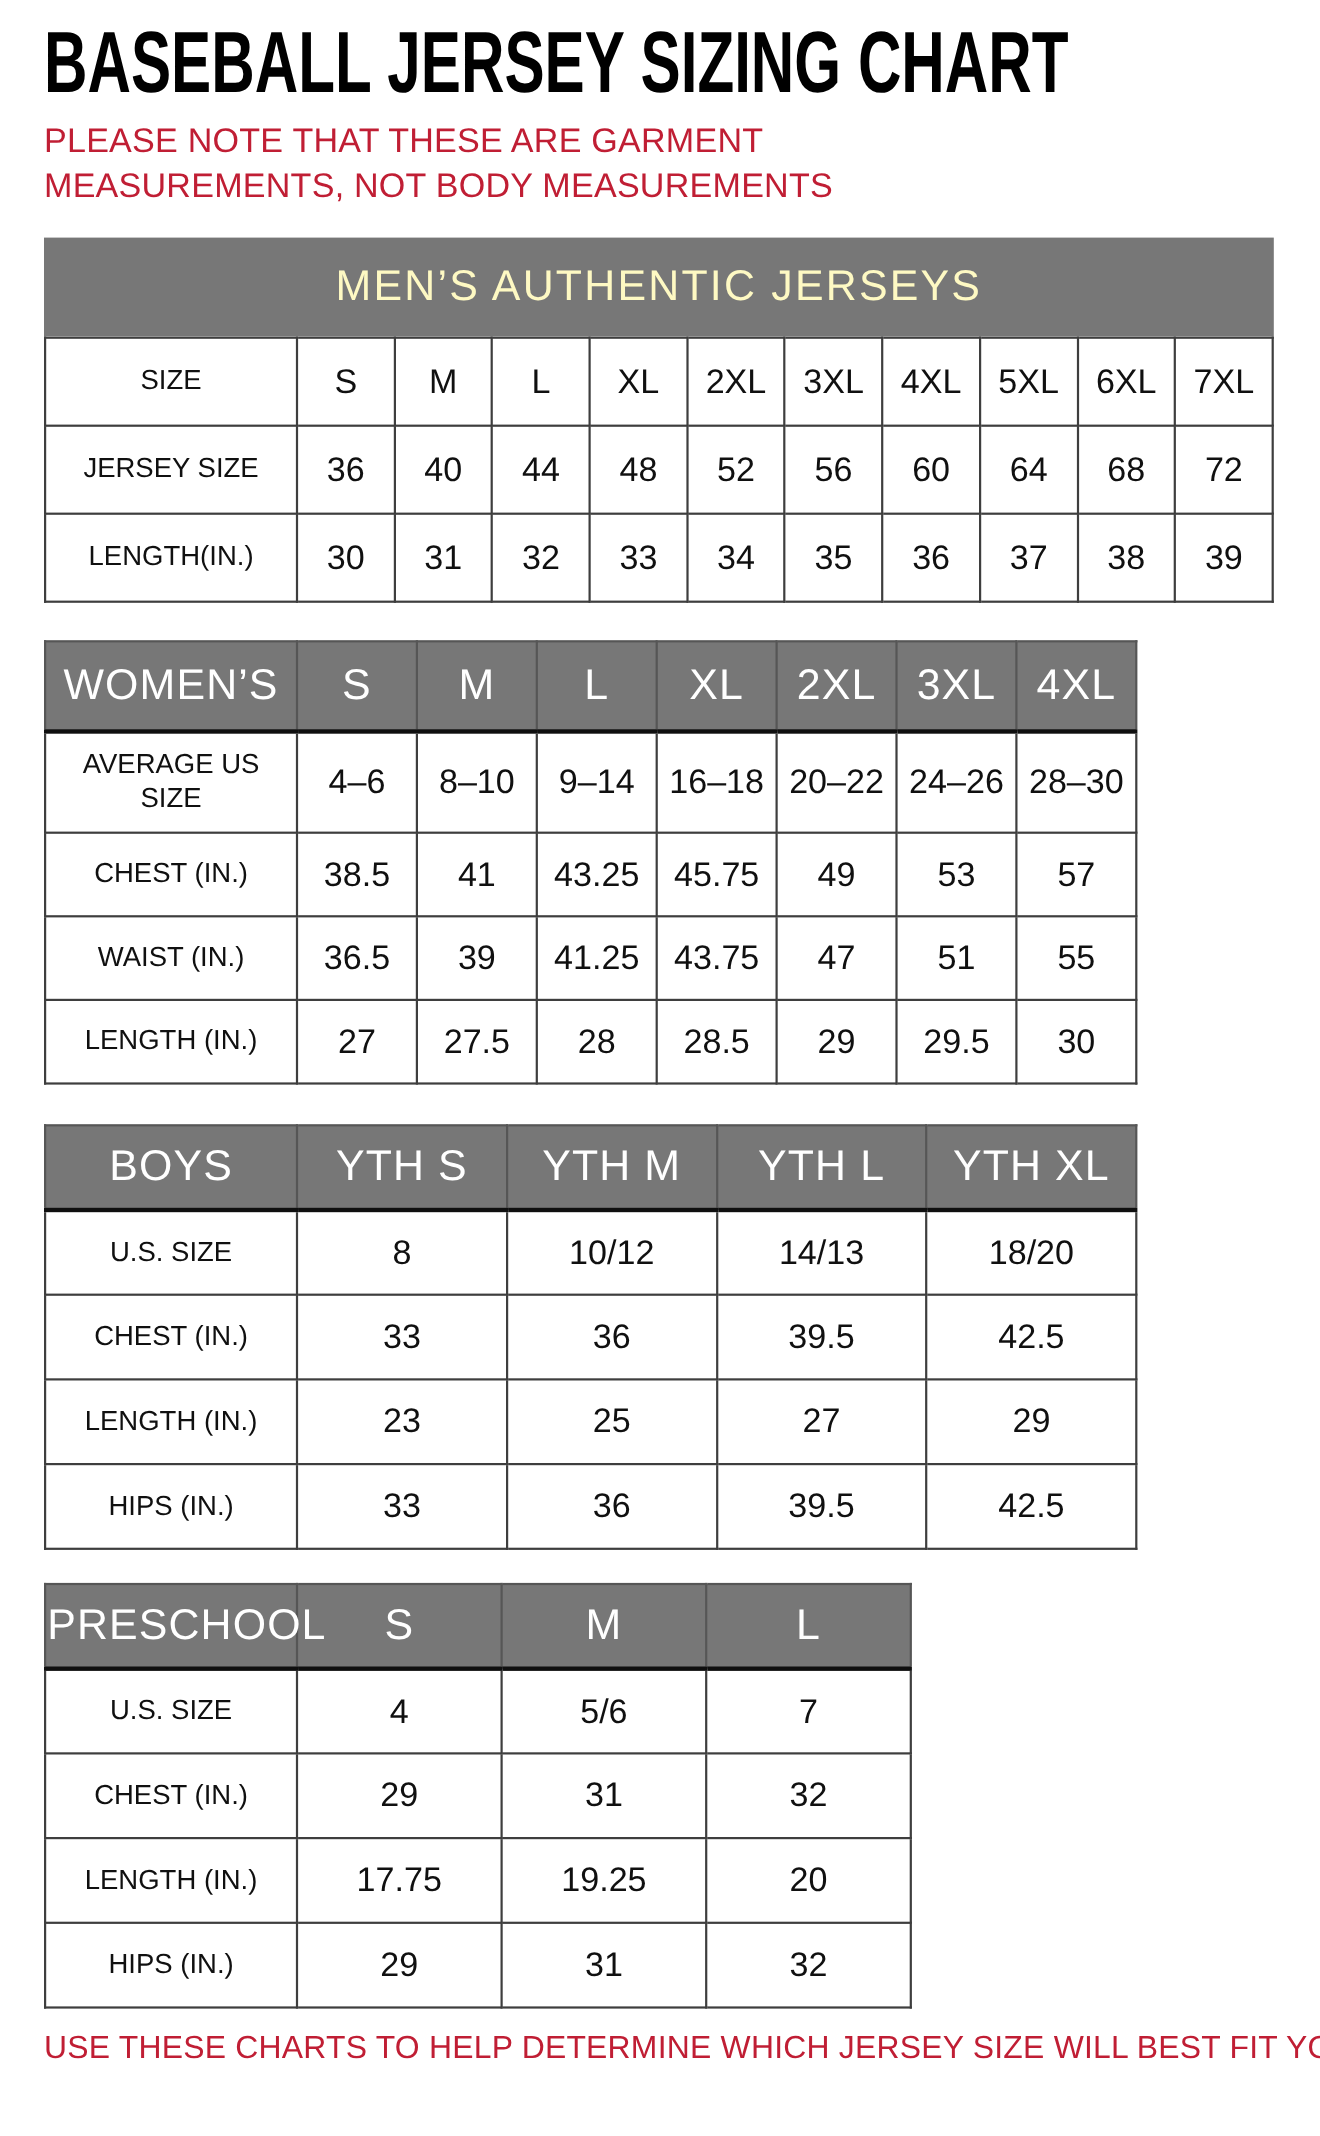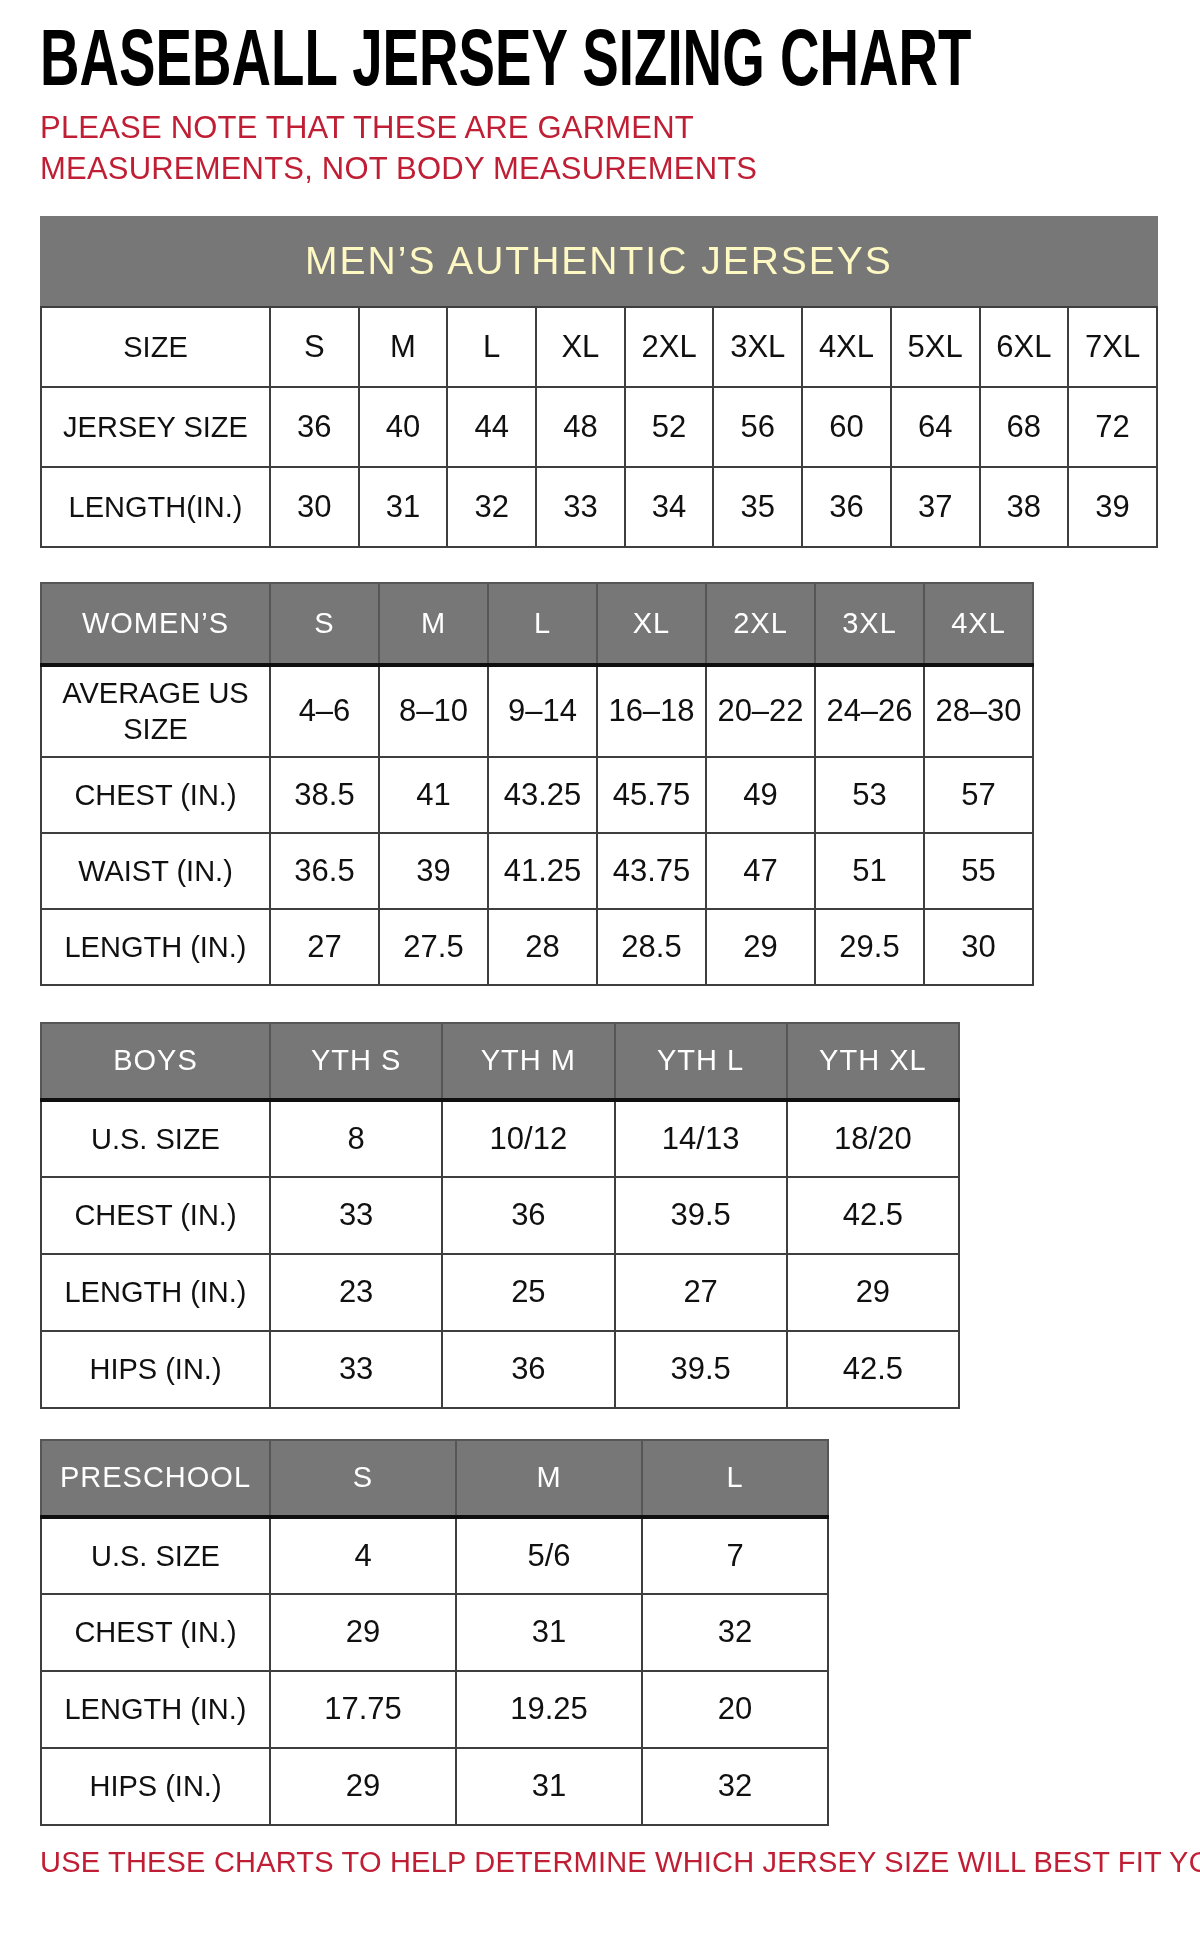--- a/index.html
+++ b/index.html
@@ -62,44 +62,44 @@
     letter-spacing: 2px;
   }
 
   table {
     table-layout: fixed;
     border-collapse: collapse;
     background: #ffffff;
   }
   .t-mens { width: 1118px; }
   .t-womens { width: 994px; }
-  .t-boys { width: 920px; }
+  .t-boys { width: 994px; }
   .t-preschool { width: 789px; }
 
   th:first-child, td:first-child { width: 229px; }
 
   th {
     background: var(--gray);
     color: #ffffff;
     font-weight: normal;
-    font-size: 29px;
+    font-size: 39px;
     letter-spacing: 1px;
     border: 2px solid #565656;
     border-bottom: 4px solid #0f0f0f;
     text-align: center;
   }
   td {
     border: 2px solid var(--border);
     font-size: 31px;
     text-align: center;
     vertical-align: middle;
     color: var(--ink);
   }
   td.rowlabel {
-    font-size: 29px;
+    font-size: 25px;
     padding: 0 11px;
     line-height: 1.25;
   }
 
   .t-mens tr { height: 80px; }
   .t-womens thead tr { height: 82px; }
   .t-womens tbody tr { height: 76px; }
   .t-womens tbody tr:first-child { height: 92px; }
   .t-boys tr { height: 77px; }
   .t-preschool tr { height: 77px; }

